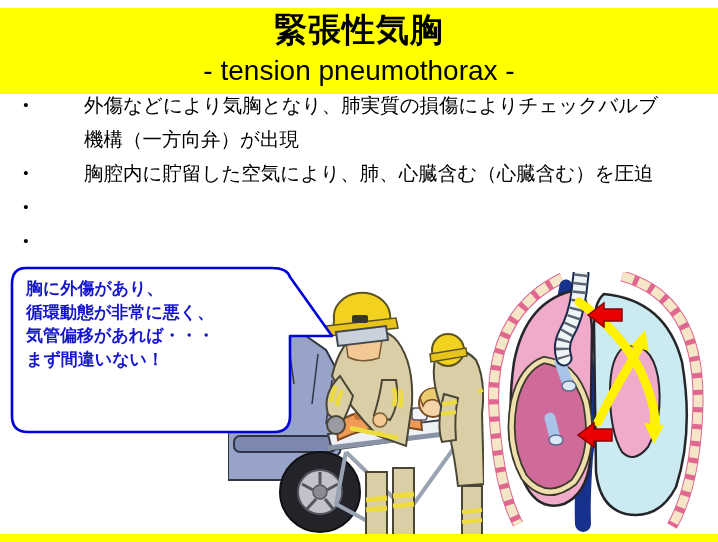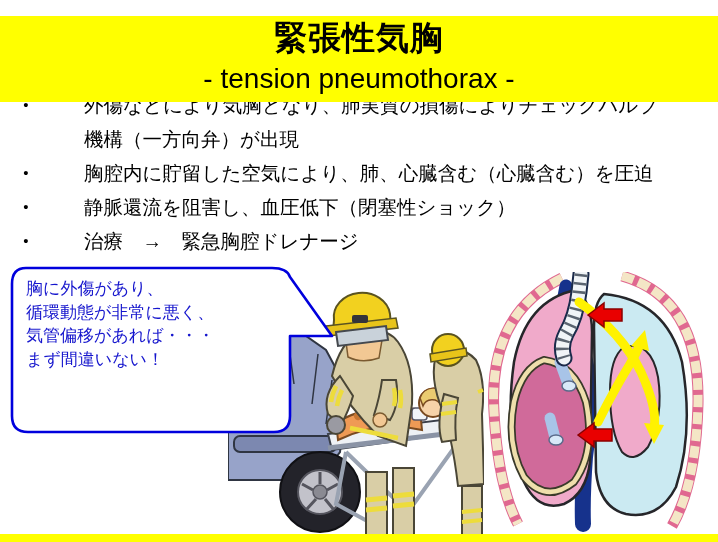--- a/index.html
+++ b/index.html
@@ -3,21 +3,21 @@
 <meta charset="utf-8">
 <style>
   html,body{margin:0;padding:0;background:#888;}
   .slide{
     position:relative; width:718px; height:542px; background:#ffffff;
     overflow:hidden; font-family:"Liberation Sans","DejaVu Sans",sans-serif;
     margin:0 auto;
   }
   
   .header{
-    position:absolute; left:0; top:16px; width:718px; height:86px;
+    position:absolute; left:0; top:8px; width:718px; height:86px;
     background:var(--header-bg,#ffff00); text-align:center; z-index:3;
   }
   .title{
     margin:0; padding-top:1px; font-size:33px; font-weight:bold; color:#000;
     line-height:42px; letter-spacing:1px;
   }
   .subtitle{
     margin:0; font-size:28px; font-weight:normal; color:#000; line-height:40px;text-align:center;
   }
   
@@ -30,21 +30,21 @@
     text-align:center;
   }
   .bullet .btext{
     font-size:19.5px; line-height:34px; color:#000; letter-spacing:0px;margin-left:46px;
   }
   
   .bubble-svg{ position:absolute; left:6px; top:264px; z-index:6; }
   .bubble-text{
     position:absolute; left:26px; top:277px; width:256px; z-index:7;
     color:var(--bubble-text,#1515cd); font-size:17px; line-height:23.5px;
-    font-weight:normal;
+    font-weight:bold;
   }
   .bubble-text .para{ margin:0 0 11px 0; }
   
   .rescue-svg{ position:absolute; left:228px; top:284px; z-index:2; }
   .chest-svg{  position:absolute; left:486px; top:272px; z-index:2; }
   
   .footer-bar{
     position:absolute; left:0; bottom:0; width:718px; height:8px;
     background:var(--footer-bg,#ffff00); z-index:9;
   }
@@ -63,25 +63,23 @@
       <div class="bullet">
         <span class="marker">•</span>
         <span class="btext">外傷などにより気胸となり、肺実質の損傷によりチェックバルブ<br>機構（一方向弁）が出現</span>
       </div>
       <div class="bullet">
         <span class="marker">•</span>
         <span class="btext">胸腔内に貯留した空気により、肺、心臓含む（心臓含む）を圧迫</span>
       </div>
       <div class="bullet">
         <span class="marker">•</span>
-        <span class="btext">静脈還流を阻害し、血圧低下（閉塞性ショック）</span>
-      </div>
-      <div class="bullet">
-        <span class="marker">•</span>
-        <span class="btext">治療　→　緊急胸腔ドレナージ</span>
+      </div>
+      <div class="bullet">
+        <span class="marker">•</span>
       </div>
     </div>
 
   <svg class="bubble-svg" width="336" height="176" viewBox="0 0 336 176">
     <path d="M 20 4 L 266 4 Q 281 4 284 13 L 326 72 L 284 72 L 284 152 Q 284 168 268 168 L 22 168 Q 6 168 6 152 L 6 20 Q 6 4 20 4 Z" fill="#ffffff" stroke="#0000dd" stroke-width="2.6" stroke-linejoin="round"></path>
   </svg>
   <div class="bubble-text">
       <div class="para">胸に外傷があり、<br>循環動態が非常に悪く、<br>気管偏移があれば・・・<br>まず間違いない！</div>
     </div>
 

